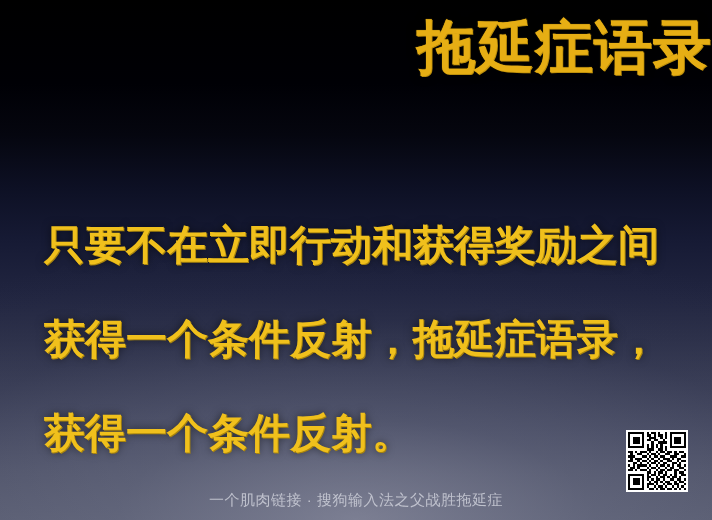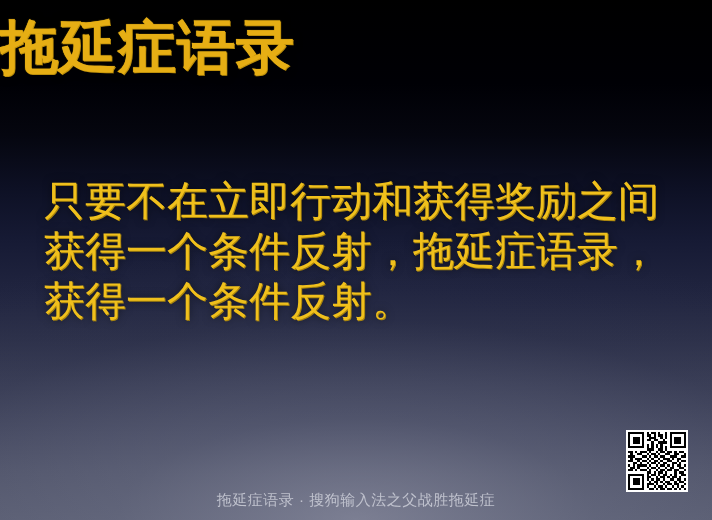--- a/index.html
+++ b/index.html
@@ -32,21 +32,21 @@
         #53576c 91%,
         #5c6074 100%);
   }
 
   
   .title {
     position: absolute;
     top: 12px;
     left: 0;
     width: 712px;
-    text-align: left;
+    text-align: right;
     font-size: 58px;
     line-height: 70px;
     font-weight: bold;
     letter-spacing: 1px;
     color: #e6ae14;
     text-shadow:
       0 0 1px #e6ae14,
       1px 1px 0 #b98c0c,
       0 0 10px rgba(0,0,0,0.85);
     white-space: nowrap;
@@ -55,27 +55,28 @@
   
   .quote {
     position: absolute;
     left: 44px;
     top: 176px;
     width: 640px;
   }
   .quote-line {
     font-size: 41px;
     line-height: 50px;
-    font-weight: normal;
+    font-weight: bold;
     color: #f0c01c;
     letter-spacing: 0px;
     white-space: nowrap;
     text-shadow:
       1px 1px 0 #a8840e,
       0 0 8px rgba(0,0,0,0.6);
+    margin-top: 44px;
   }
 
   
   .footer {
     position: absolute;
     left: 0;
     bottom: 10px;
     width: 712px;
     text-align: center;
     font-size: 15px;
@@ -105,21 +106,21 @@
 <div id="slide">
 
   <div class="title">拖延症语录</div>
 
   <div class="quote">
     <div class="quote-line">只要不在立即行动和获得奖励之间</div>
     <div class="quote-line">获得一个条件反射，拖延症语录，</div>
     <div class="quote-line">获得一个条件反射。</div>
   </div>
 
-  <div class="footer">拖延症语录 · 搜狗输入法之父战胜拖延症</div>
+  <div class="footer">一个肌肉链接 · 搜狗输入法之父战胜拖延症</div>
 
   <div class="qr">
     <svg viewBox="0 0 25 25" shape-rendering="crispEdges">
       <rect width="25" height="25" fill="#ffffff"></rect>
       <g id="qr-modules" fill="#000000">
           <rect x="0" y="0" width="1" height="1"></rect>
           <rect x="1" y="0" width="1" height="1"></rect>
           <rect x="2" y="0" width="1" height="1"></rect>
           <rect x="3" y="0" width="1" height="1"></rect>
           <rect x="4" y="0" width="1" height="1"></rect>

